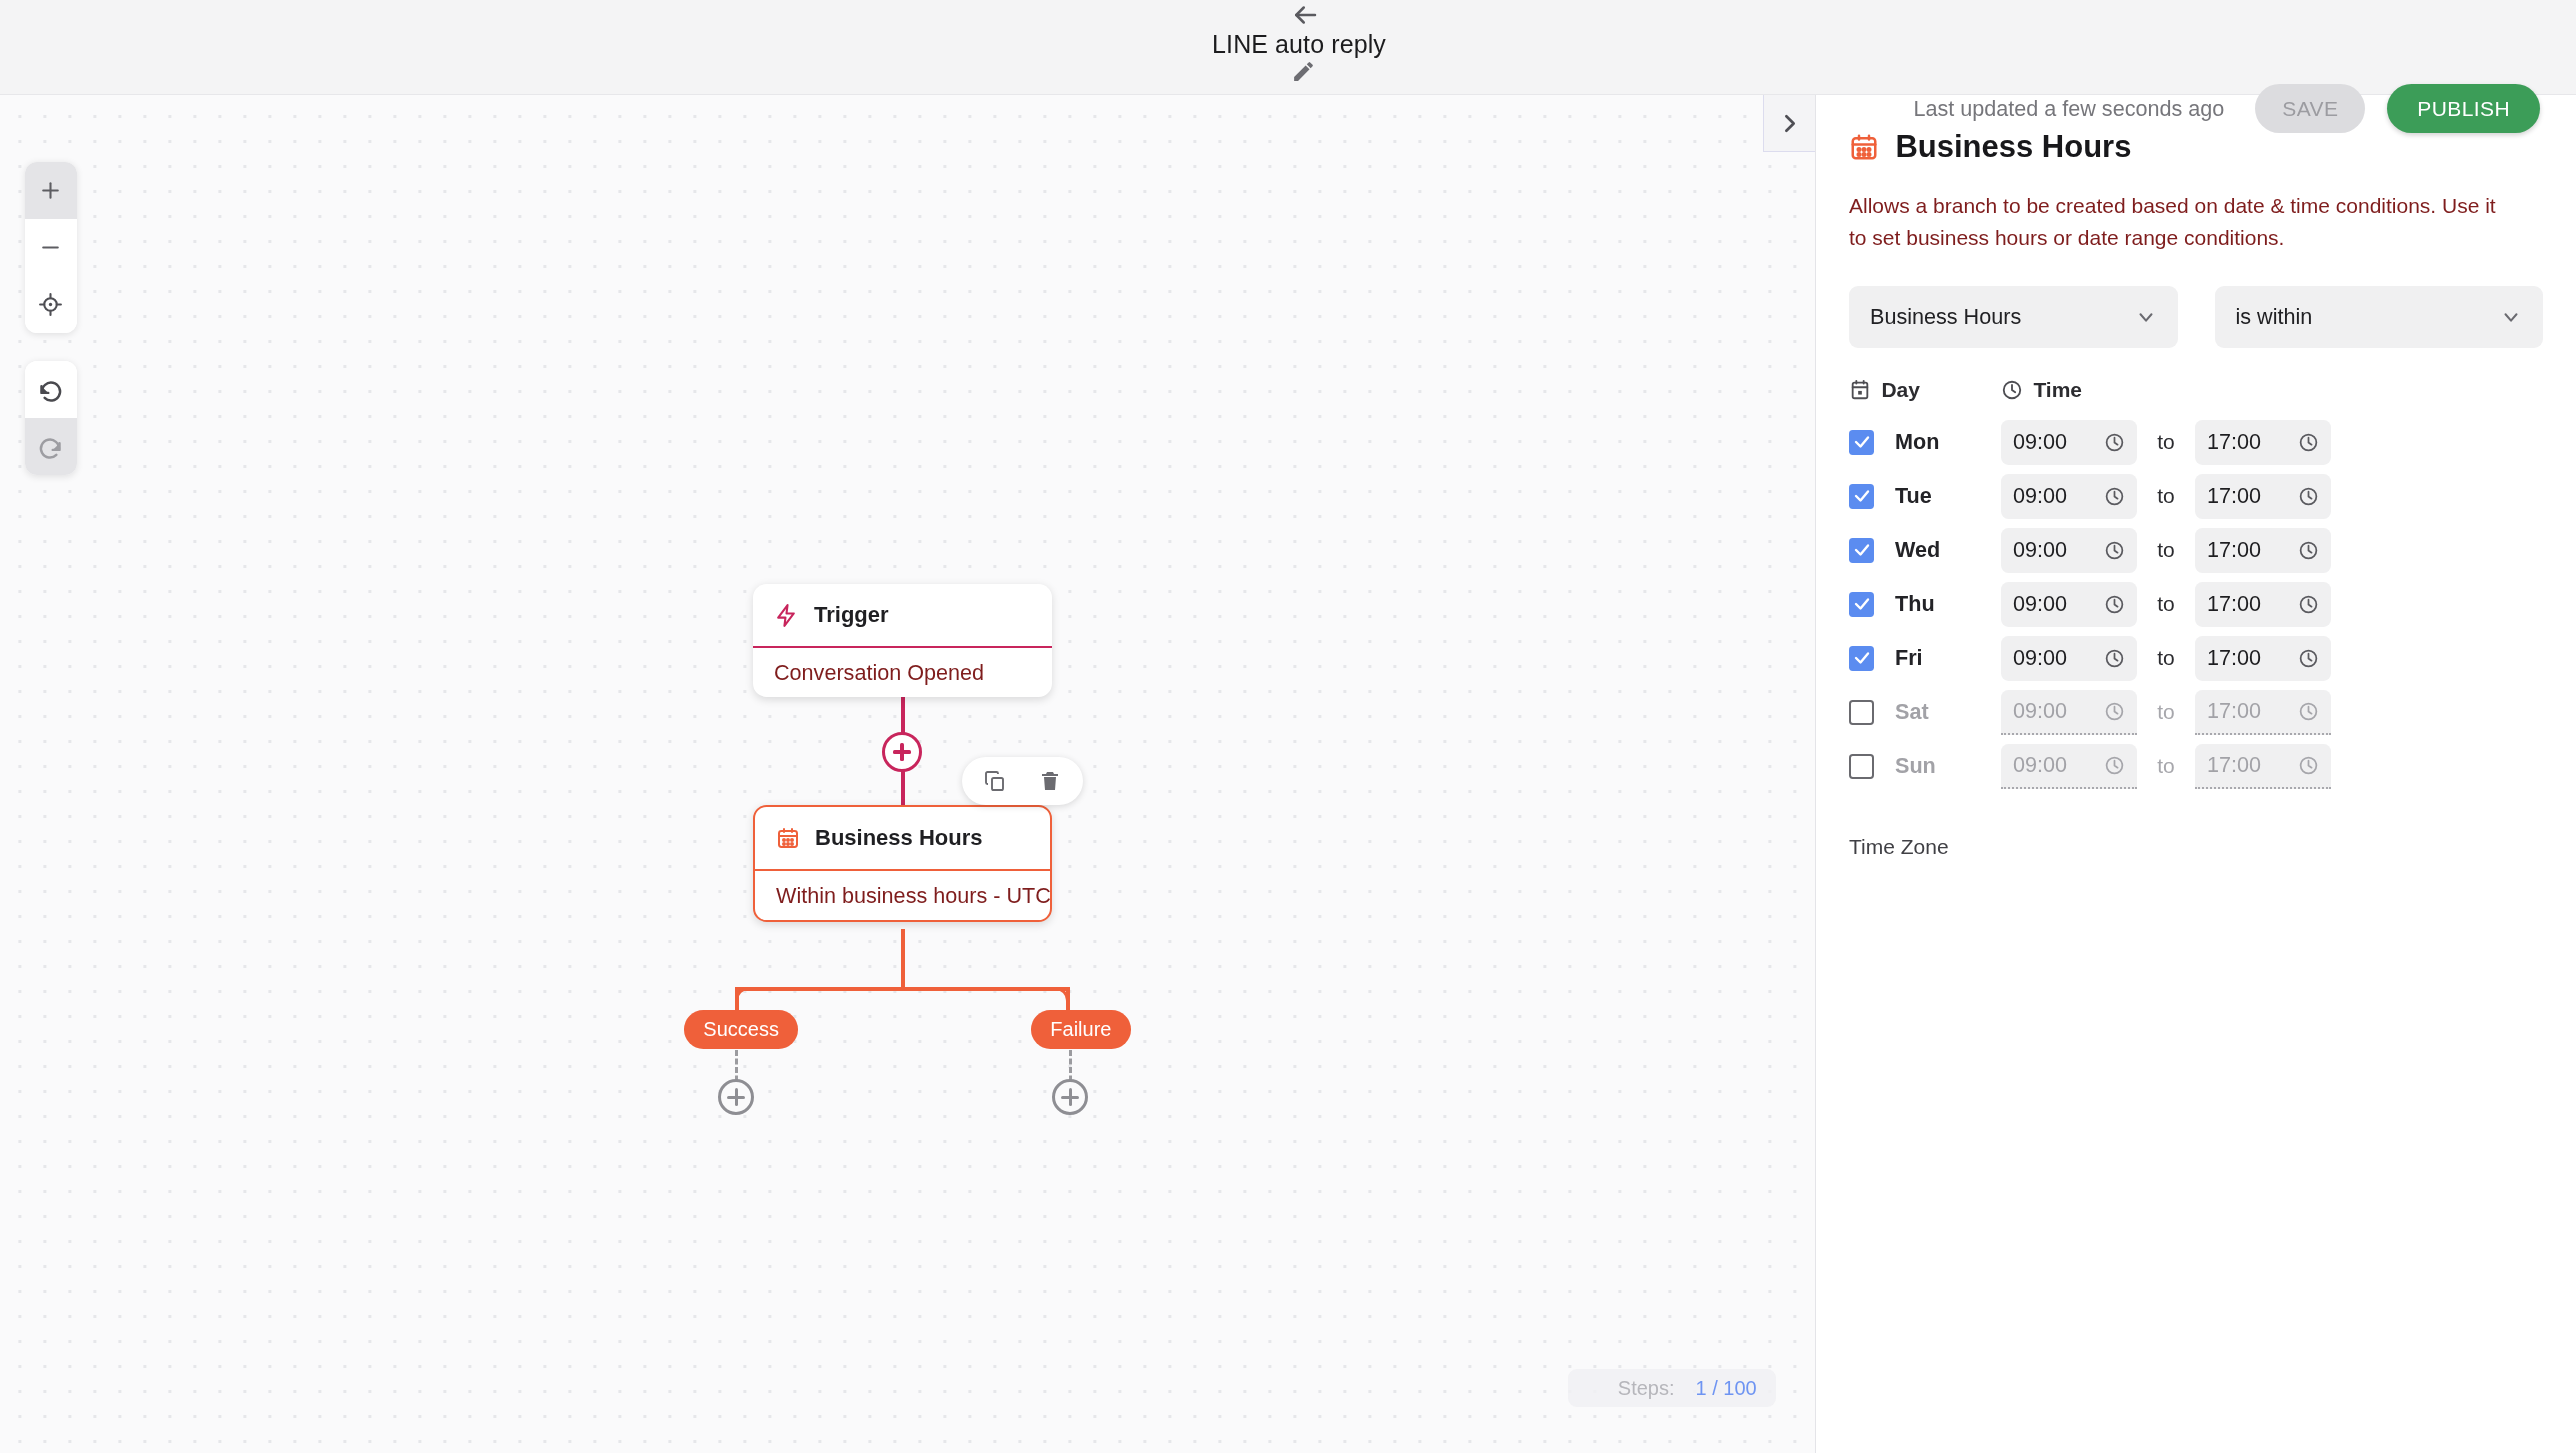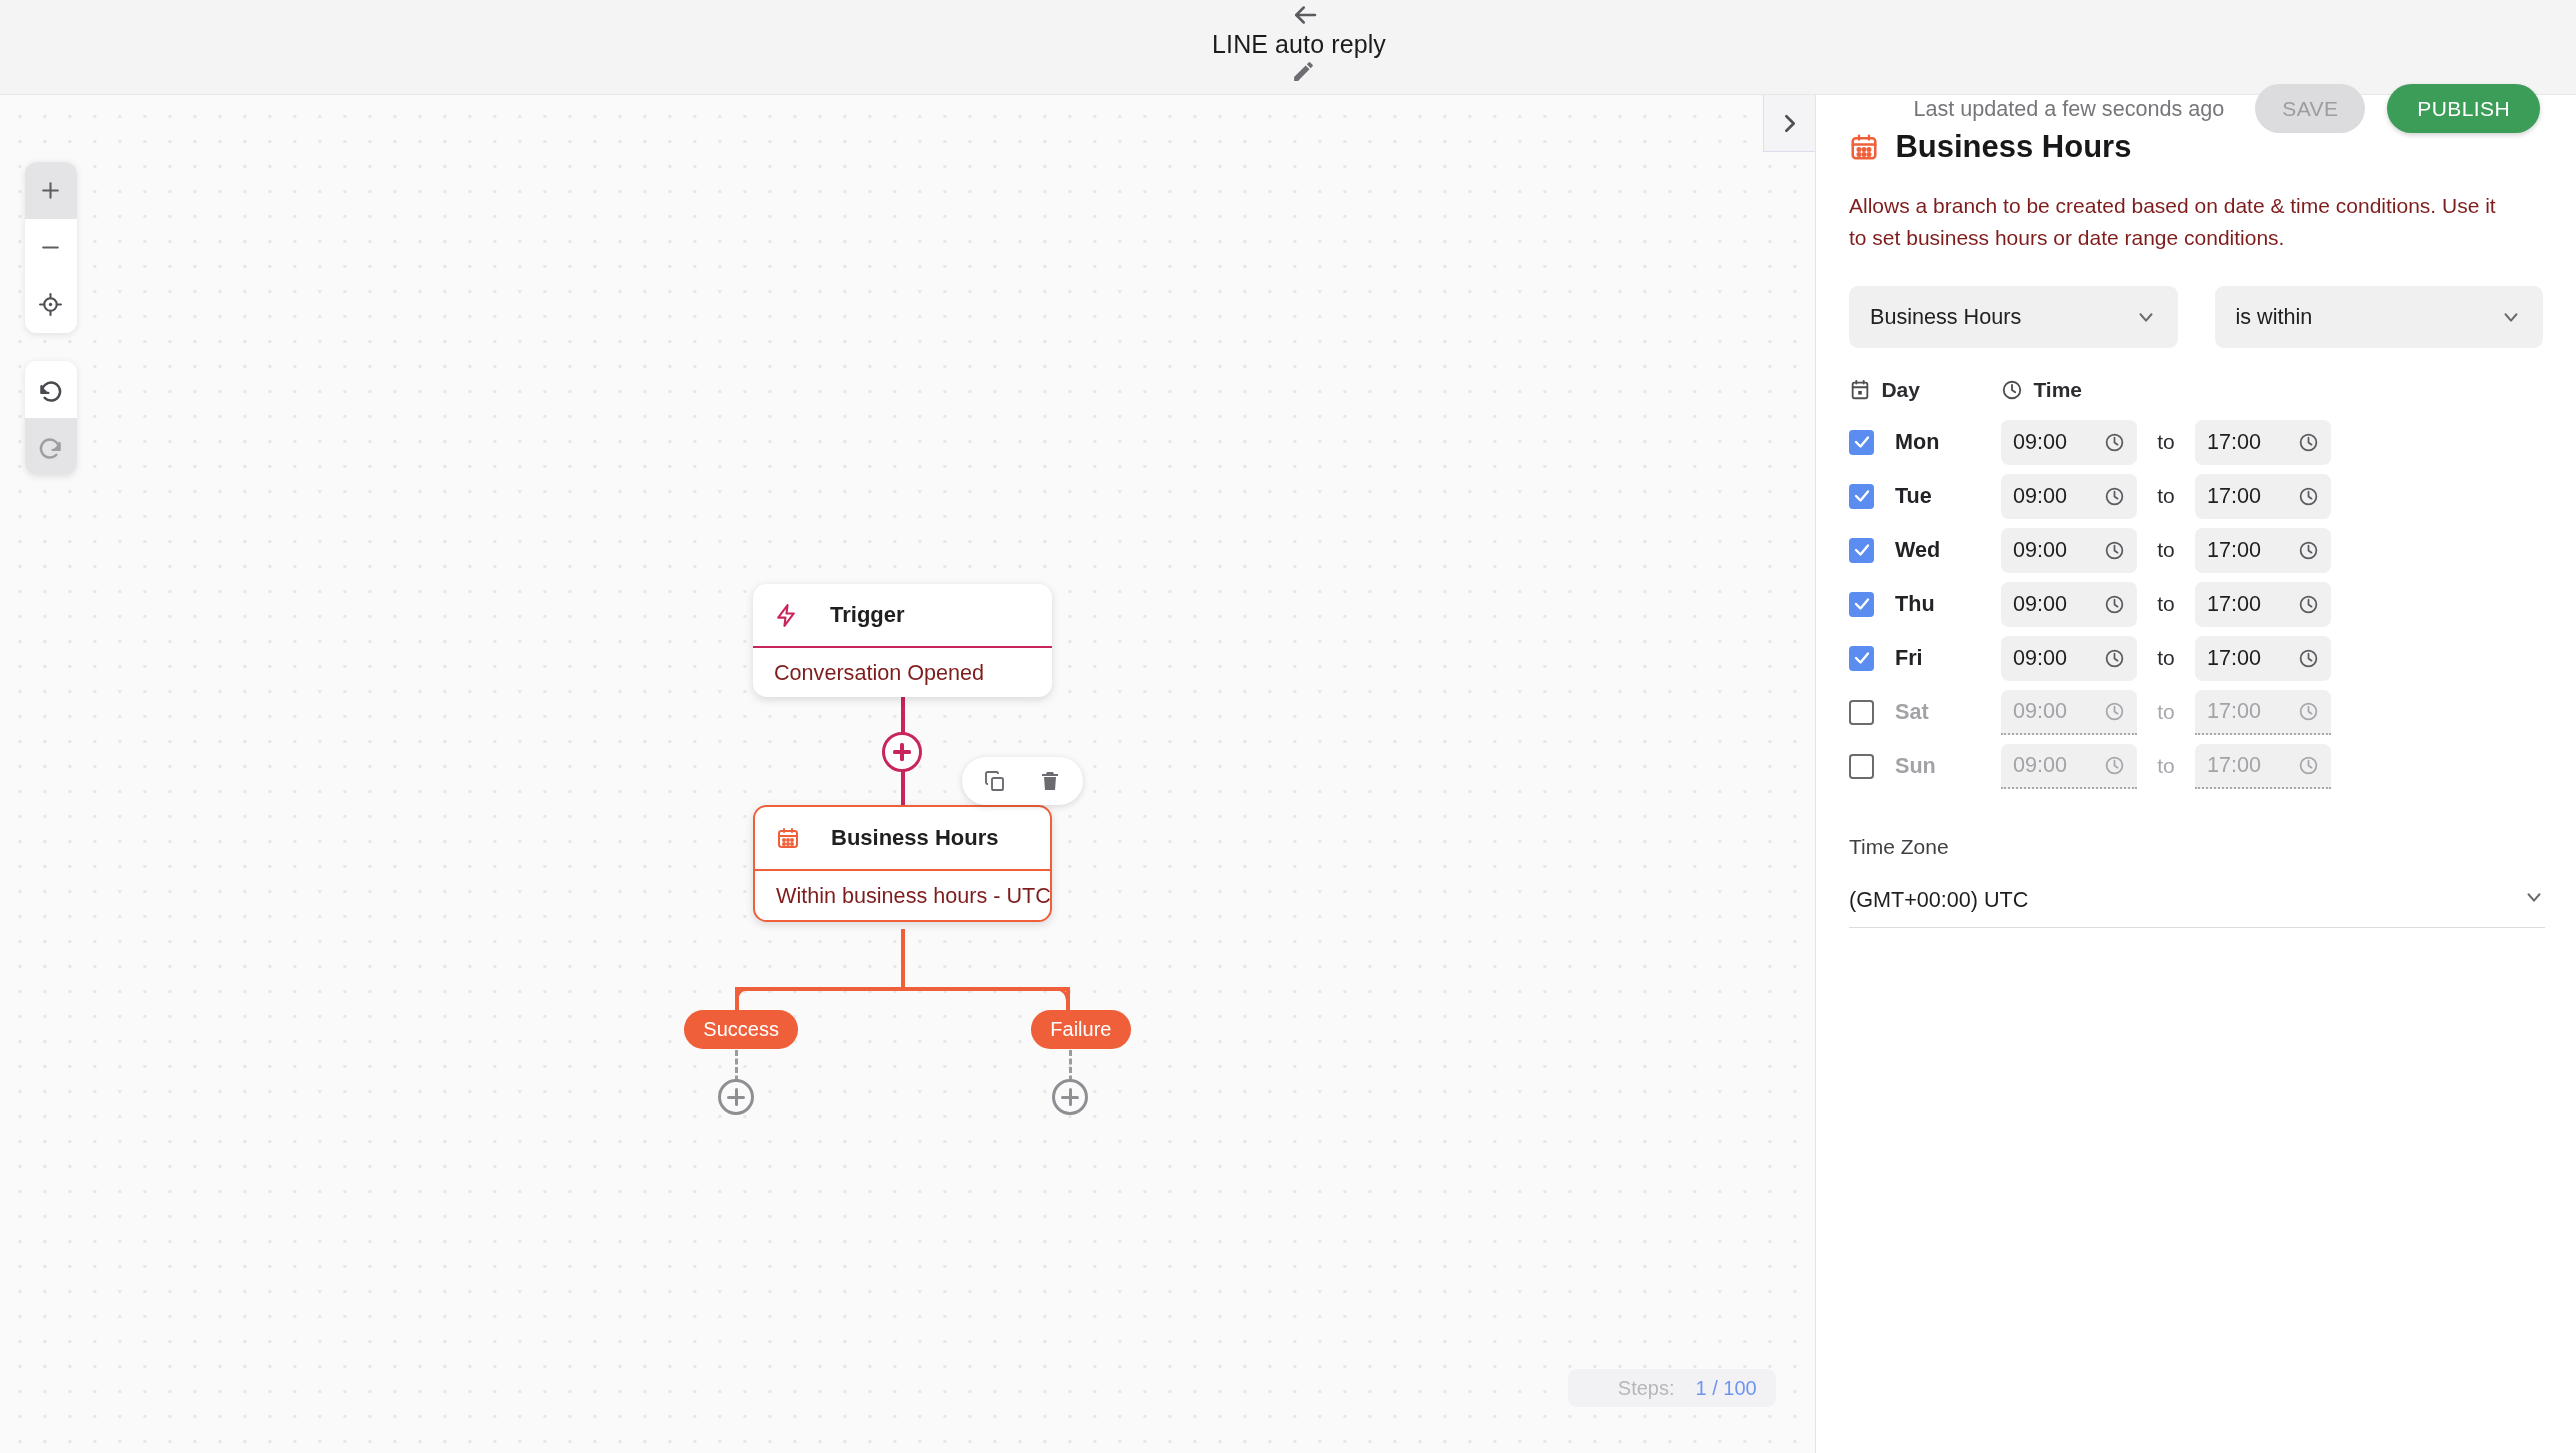--- a/index.html
+++ b/index.html
@@ -123,21 +123,20 @@
     background: #ffffff;
     border-radius: 13.4px;
     width: 299px;
     box-shadow: 0 2.2px 9px rgba(0,0,0,.13);
     overflow: hidden;
   }
   .node-head {
     height: 64px;
     display: flex; align-items: center;
     padding: 0 21px;
-    gap: 16px;
   }
   .node-title {
     font-size: 22px; font-weight: bold; color: #1f1f22;
     margin-left: 15px; white-space: nowrap;
   }
   .node-body {
     height: 49px;
     display: flex; align-items: center;
     padding: 0 21px;
     font-size: 21.6px; color: #7f1d1d; white-space: nowrap;
@@ -721,22 +720,14 @@
             <svg width="21" height="21" viewBox="0 0 24 24" fill="none" stroke="#a6a6ab" stroke-width="2" stroke-linecap="round">
               <circle cx="12" cy="12" r="9"></circle>
               <polyline points="12 6.5 12 12 15.5 14.5"></polyline>
             </svg>
           </span>
         </div>
       </div>
     </div>
 
   <div class="tz-label">Time Zone</div>
-  <div class="tz-select">
-    <span>(GMT+00:00) UTC</span>
-    <span class="chev">
-      <svg width="22" height="22" viewBox="0 0 24 24" fill="none" stroke="#6a6a70" stroke-width="2.2" stroke-linecap="round" stroke-linejoin="round">
-          <polyline points="6 9 12 16 18 9"></polyline>
-        </svg>
-    </span>
-  </div>
 </div>
 
 
 </body></html>

